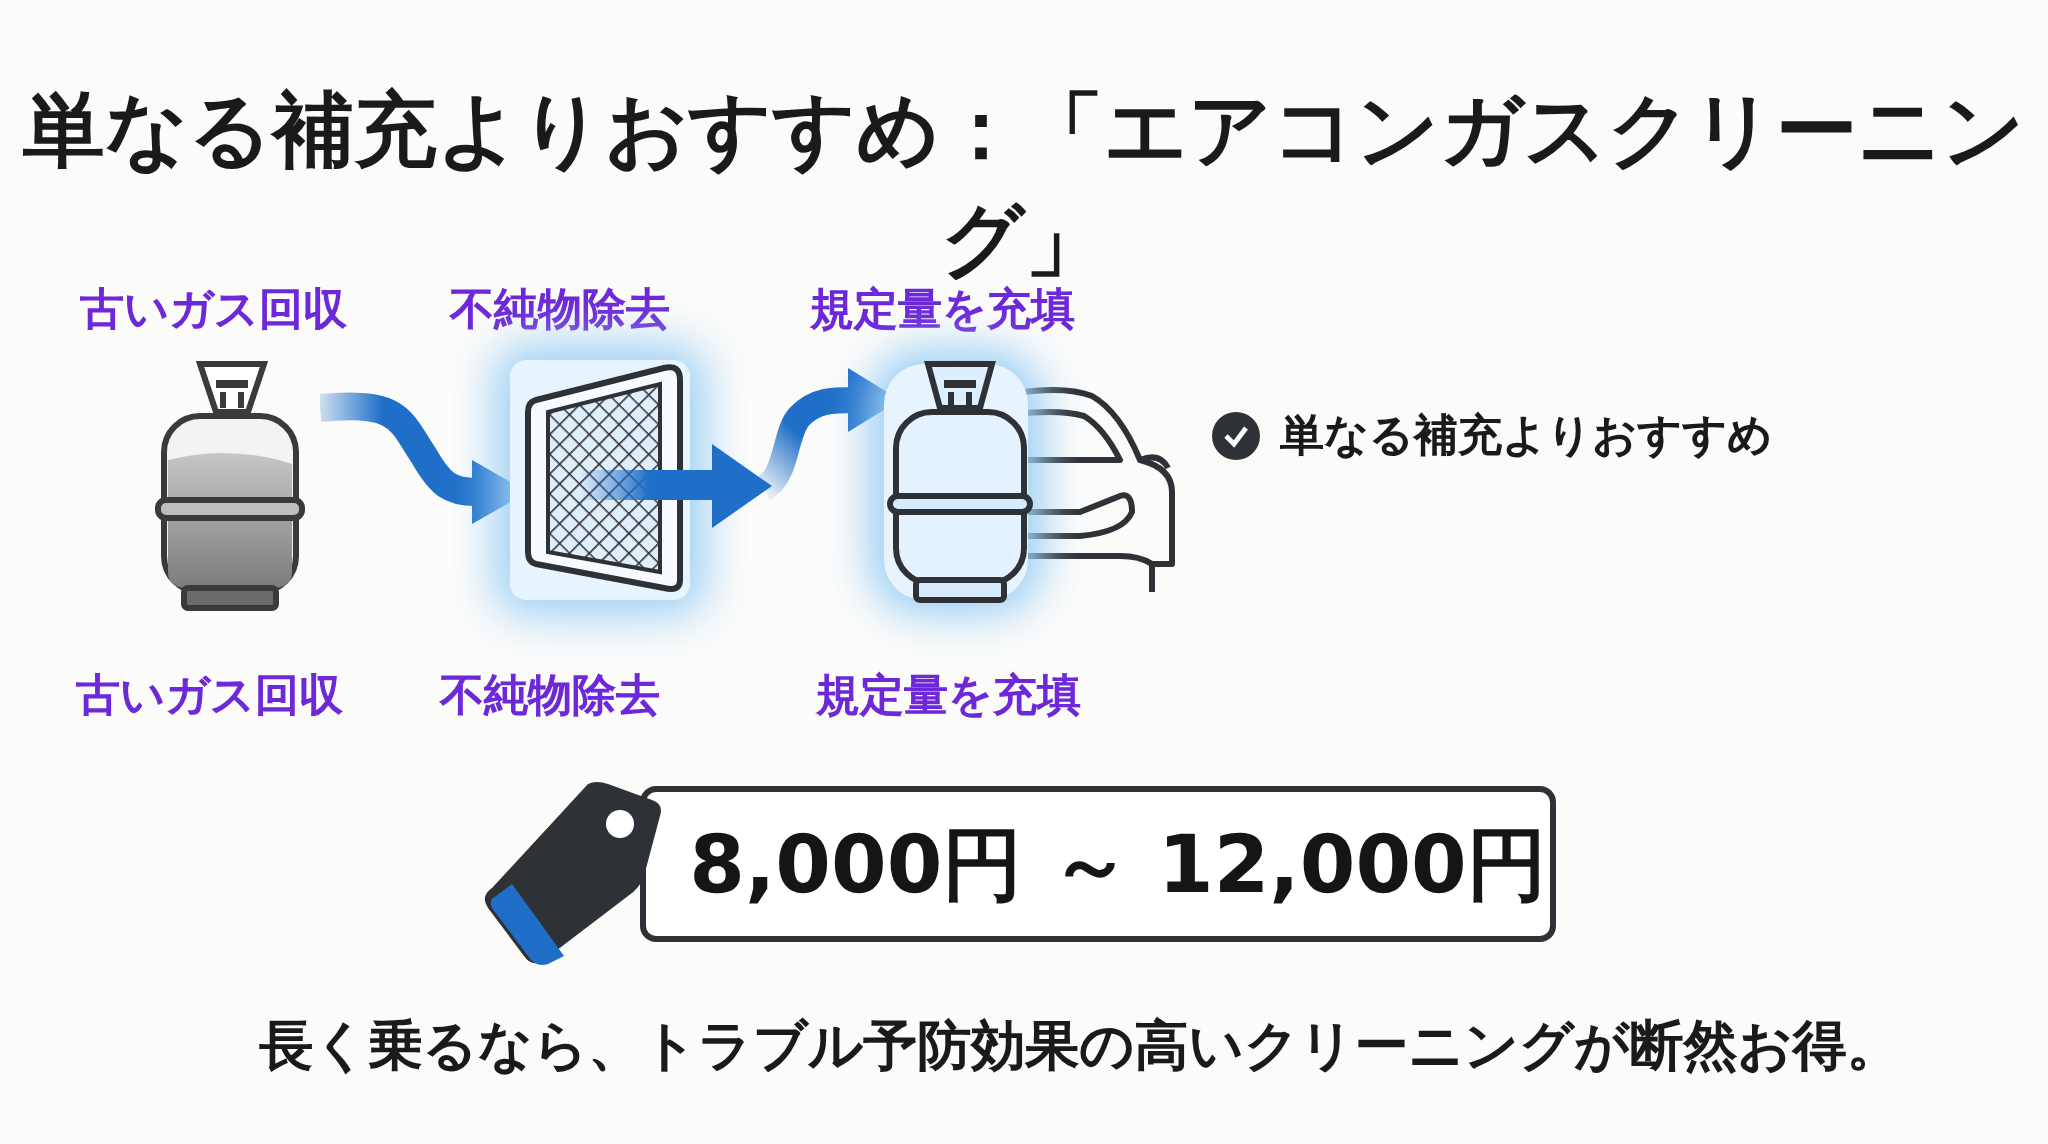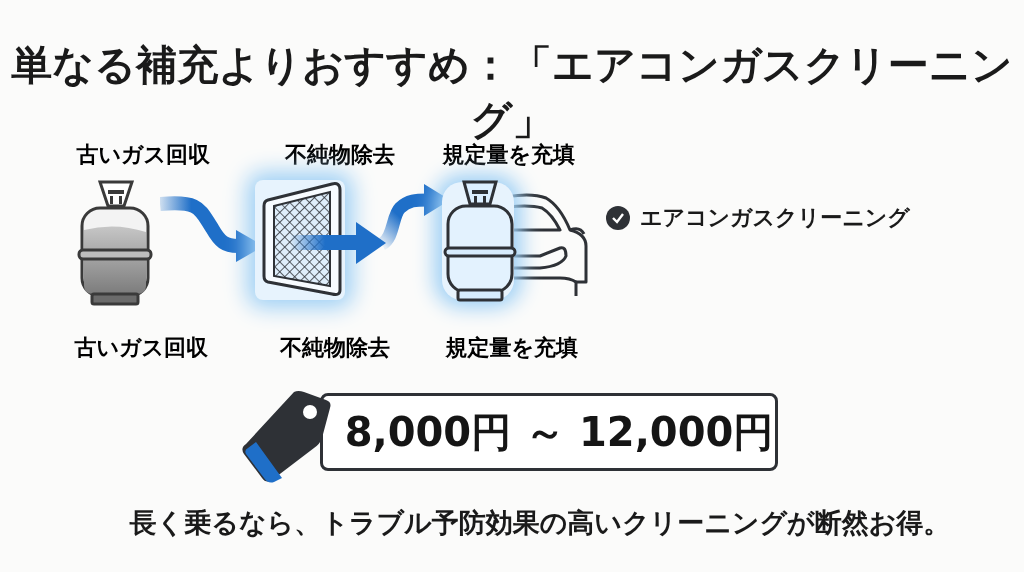--- a/index.html
+++ b/index.html
@@ -9,22 +9,22 @@
     font-family: "DejaVu Sans", "Liberation Sans", sans-serif;
     color: #1c1c1c;
     position: relative;
   }
   .title {
     position: absolute; left: 0; top: 38px; width: 1024px;
     text-align: center; font-size: 41px; font-weight: bold;
     letter-spacing: 0px; color: #1a1a1a;
   }
   .step-label {
-    position: absolute; font-size: 22px; font-weight: bold; color: #000000;
-    text-align: right; width: 170px;
+    position: absolute; font-size: 22px; font-weight: bold; color: #6d28d9;
+    text-align: left; width: 170px;
   }
   .icon { position: absolute; }
   .check-list { position: absolute; left: 606px; top: 200px; }
   .check-item { display: flex; align-items: center; height: 36px; margin-bottom: 20px; }
   .check-circle {
     width: 24px; height: 24px; border-radius: 50%; background: #2e3136;
     display: flex; align-items: center; justify-content: center; margin-right: 10px;
   }
   .check-text { font-size: 22px; font-weight: bold; color: #1a1a1a; }
   .price-box {
@@ -135,21 +135,21 @@
   <rect x="18" y="112" width="44" height="10" rx="2" fill="#d6ebfc" stroke="#2e3136" stroke-width="3"></rect>
 </svg>
 
 <div class="check-list">
   <div class="check-item">
     <span class="check-circle">
       <svg width="14" height="14" viewBox="0 0 14 14">
           <path d="M2 7 L6 11 L12 3" fill="none" stroke="#fff" stroke-width="2.4"></path>
         </svg>
     </span>
-    <span class="check-text">エアコンガスクリーニング</span>
+    <span class="check-text">単なる補充よりおすすめ</span>
   </div>
 </div>
 
 <div class="price-box">
   <span class="price-text">8,000円 ～ 12,000円</span>
 </div>
 <svg class="icon" style="left:238px;top:386px;" width="100" height="100" viewBox="0 0 100 100">
   <path d="M56 6 Q60 4 66 6 L88 14 Q94 16 92 22 L84 52 Q82 58 76 62 L34 94 Q28 98 24 92 L6 68 Q2 62 8 58 Z" fill="#2e3136"></path>
   <circle cx="72" cy="26" r="7" fill="#fff"></circle>
   <path d="M10 62 L18 56 L44 92 L36 96 Q30 98 26 92 L8 68 Q6 64 10 62 Z" fill="#1f6fc8"></path>

